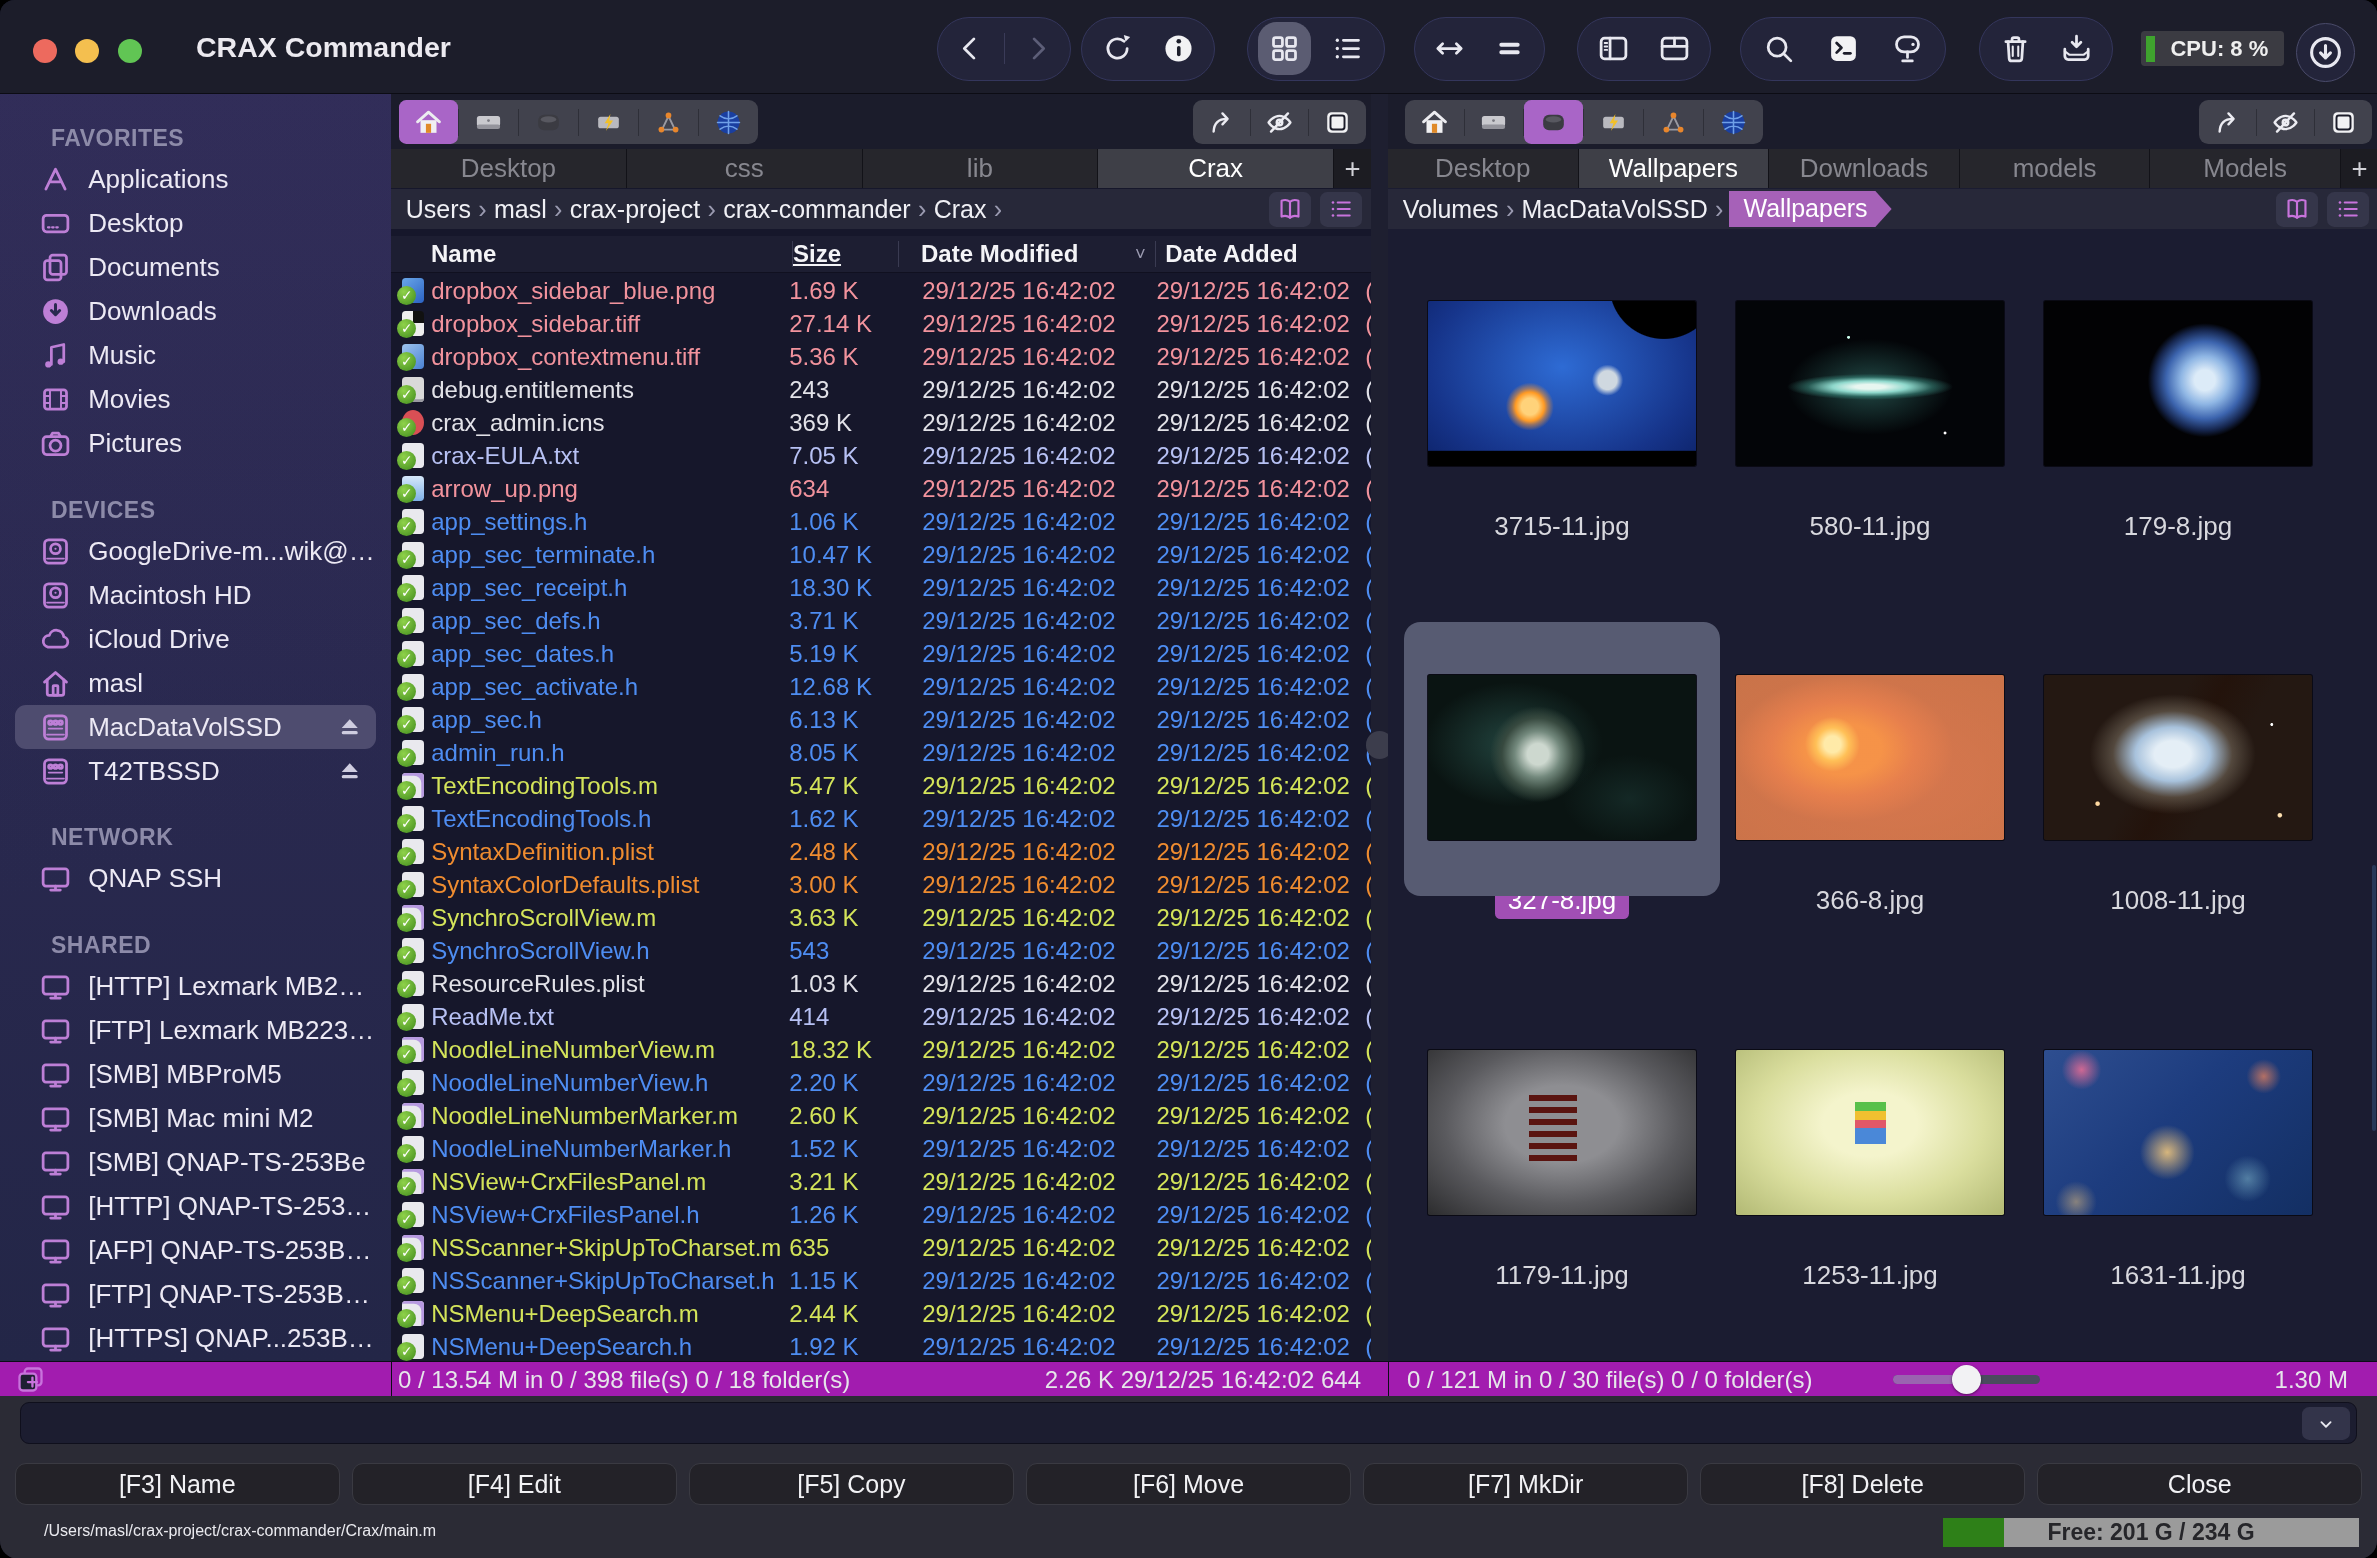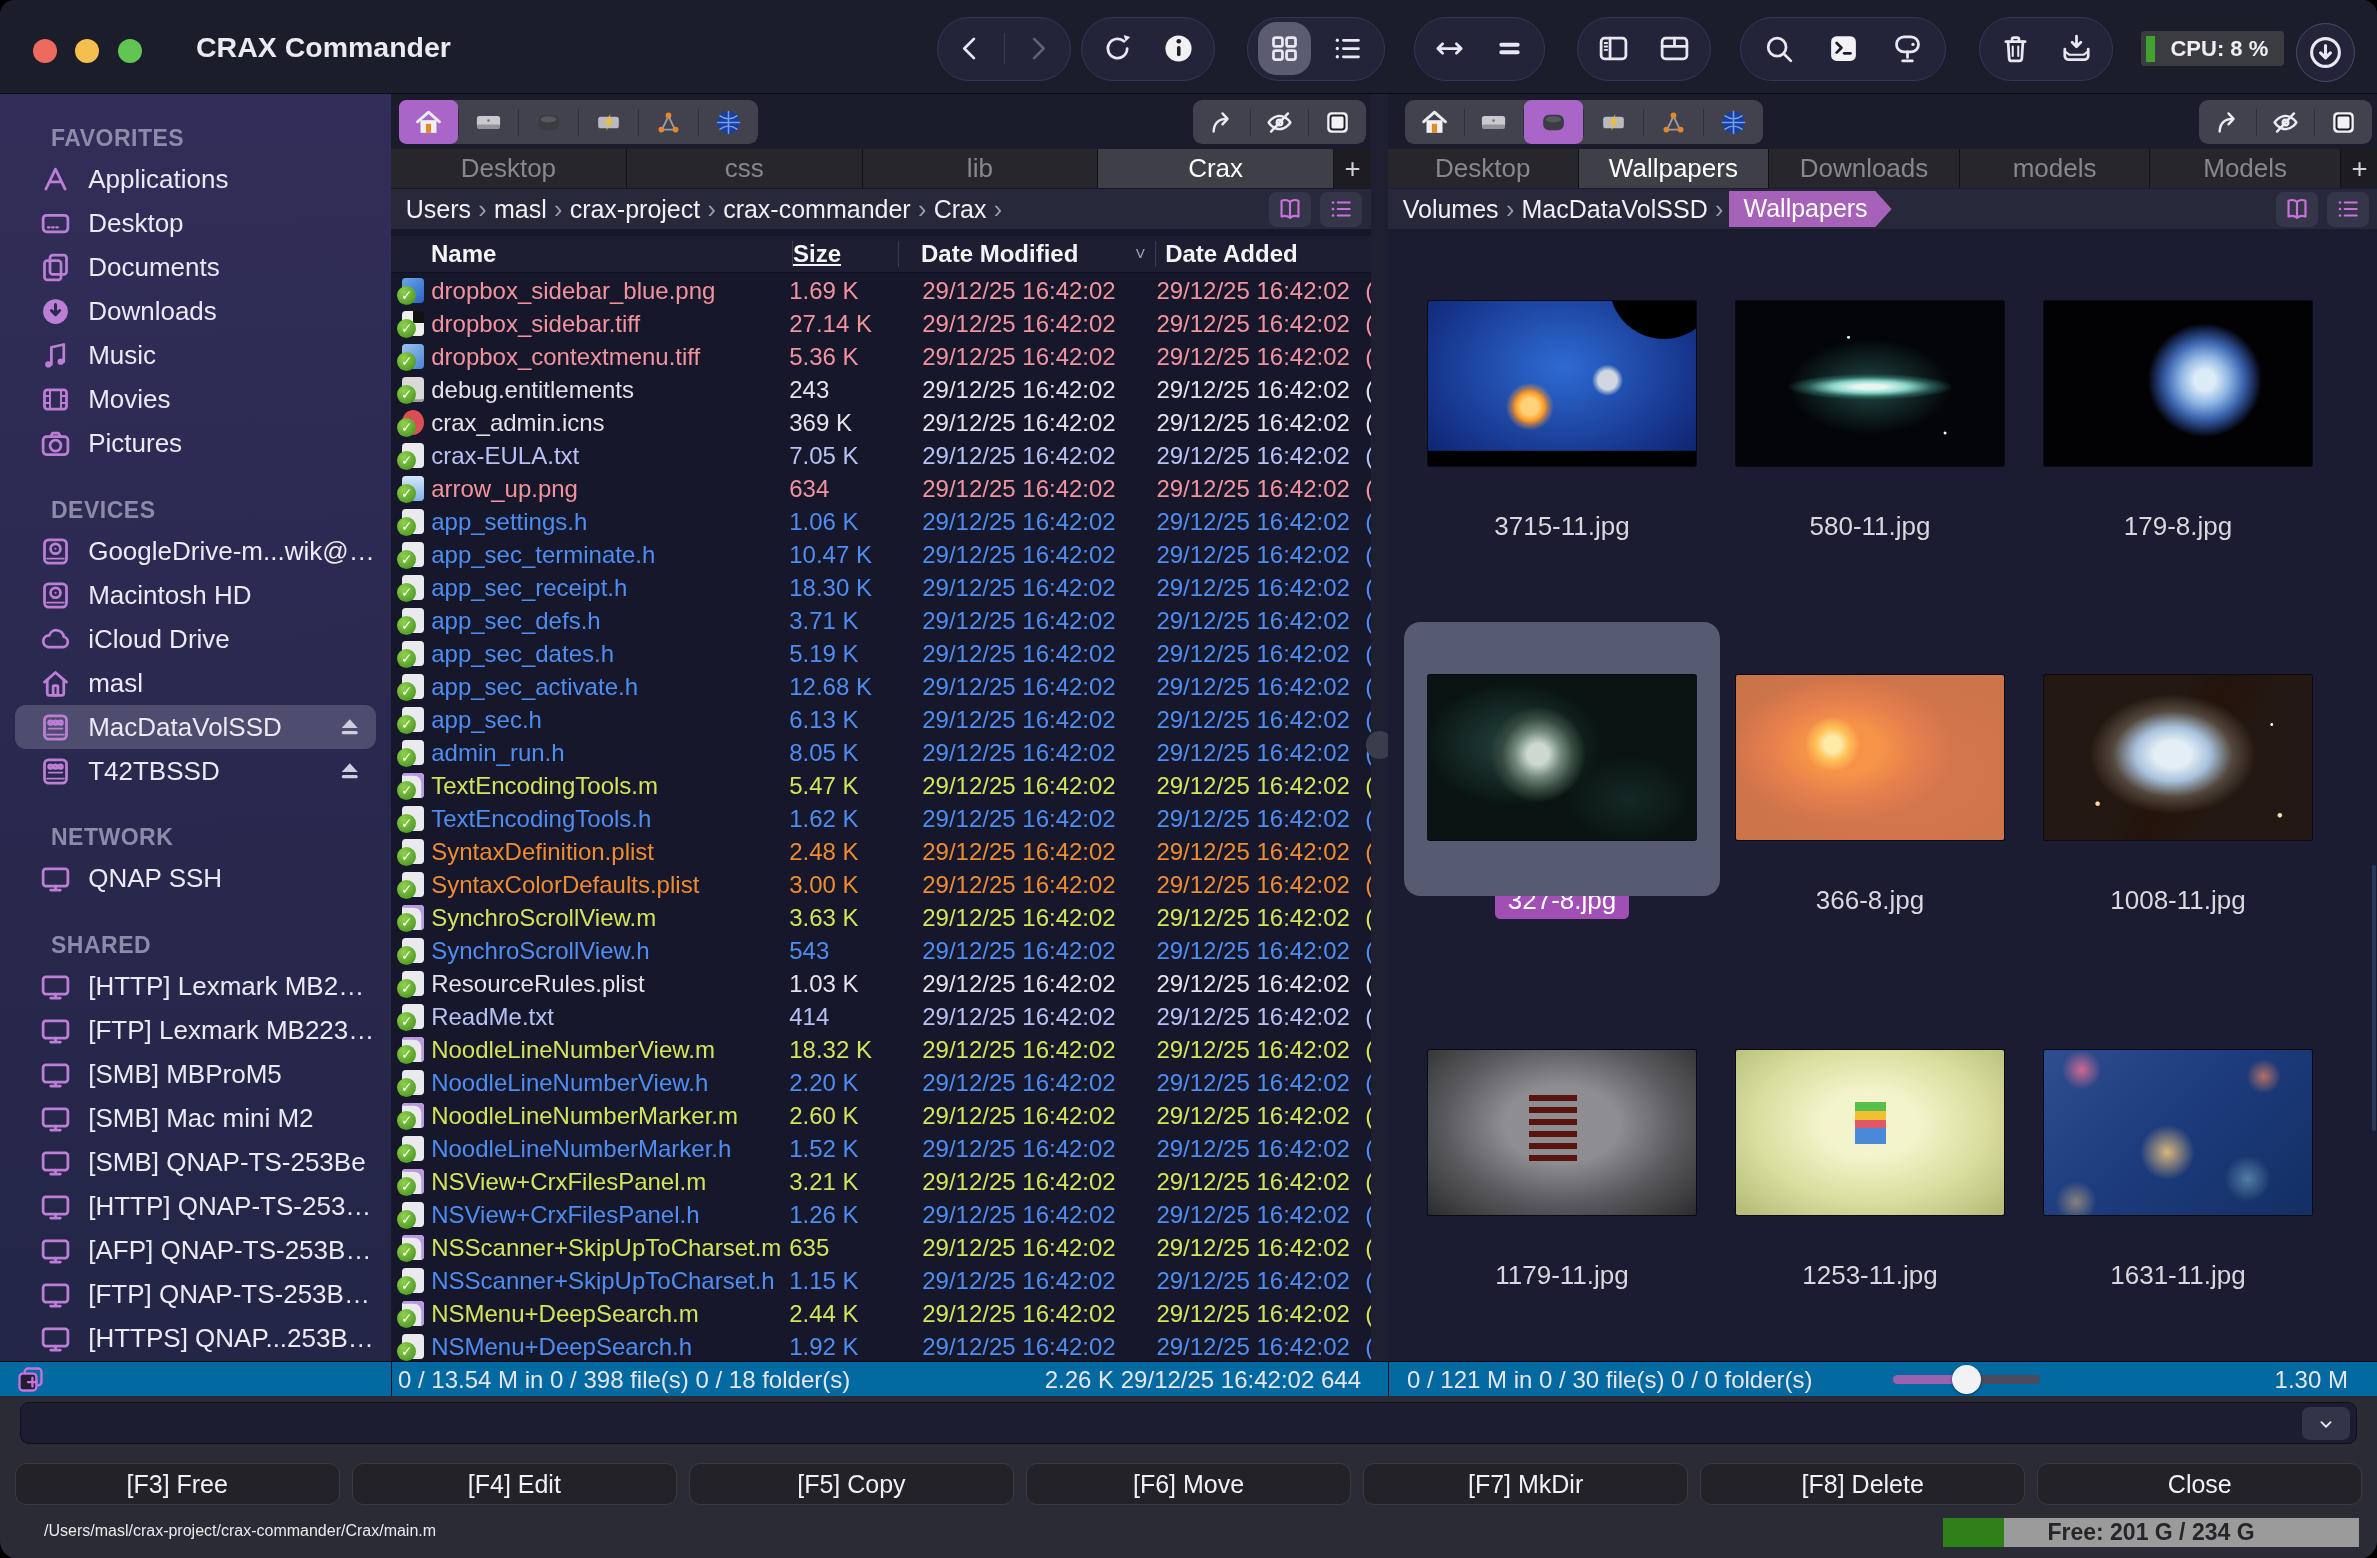--- a/index.html
+++ b/index.html
@@ -109,21 +109,21 @@
   .t2{background:radial-gradient(ellipse 83px 13px at 50% 52%,#e8f6f0 0 18%,#8fd8cc 45%,rgba(60,140,128,.55) 75%,rgba(30,80,75,0) 100%),radial-gradient(ellipse 110px 64px at 50% 52%,rgba(90,200,185,.35),rgba(20,60,55,0) 75%),radial-gradient(circle 1.8px at 78% 80%,#fff 0 60%,rgba(255,255,255,0) 100%),radial-gradient(circle 1.8px at 42% 22%,#cfe 0 60%,rgba(255,255,255,0) 100%),#030508;}
   .t3{background:radial-gradient(circle 57px at 60% 48%,#dcebf8 0 18%,#8fb6e4 42%,#3c64ae 68%,#16264e 88%,rgba(10,16,40,0) 100%),#020204;}
   .t4{background:radial-gradient(circle 48px at 41% 48%,#cdd8cf 0 22%,#73897d 48%,#37493f 75%,rgba(20,32,28,0) 100%),radial-gradient(ellipse 119px 83px at 32% 42%,rgba(70,140,130,.4),rgba(20,45,40,0) 75%),radial-gradient(ellipse 83px 55px at 75% 75%,rgba(50,100,95,.25),rgba(20,45,40,0) 80%),#0a1412;}
   .t5{background:radial-gradient(circle 27.5px at 36% 42%,#ffeaa8 0 30%,#ffc057 60%,rgba(255,170,80,.6) 100%),radial-gradient(ellipse 110px 73px at 40% 45%,#e8703c 0 35%,#c23f48 65%,rgba(150,40,70,.7) 100%),radial-gradient(ellipse at 60% 60%,rgba(170,50,90,.9),#5a1838 70%,#33102c),linear-gradient(200deg,#7a2050,#3a1030);}
   .t6{background:radial-gradient(ellipse 83px 60px at 48% 48%,#e4eef6 0 22%,#a8c2dc 45%,rgba(130,120,105,.5) 72%,rgba(50,35,25,0) 100%),linear-gradient(118deg,rgba(0,0,0,0) 42%,rgba(35,18,10,.85) 52%,rgba(0,0,0,0) 66%),radial-gradient(circle 2.8px at 20% 78%,#ffd9a0 0 60%,rgba(255,220,160,0) 100%),radial-gradient(circle 1.8px at 85% 30%,#fff 0 60%,rgba(255,255,255,0) 100%),radial-gradient(circle 2.8px at 88% 85%,#ffe0b0 0 60%,rgba(255,220,160,0) 100%),#241812;}
   .t7{background:repeating-linear-gradient(0deg,rgba(90,20,14,.9) 0 6.4px,rgba(90,20,14,0) 6.4px 12px),#777;background-size:48px 66px,100% 100%;background-position:46% 45%,0 0;background-repeat:no-repeat,no-repeat;background-image:repeating-linear-gradient(0deg,#5a1410 0 6.4px,rgba(90,20,16,0) 6.4px 12px),radial-gradient(ellipse at 50% 45%,#8e8e92 0 30%,#5a5a5e 62%,#2c2c2e 100%);}
   .t8{background:linear-gradient(180deg,#58c04a 0 22%,#f0c030 22% 42%,#e05868 42% 62%,#4a88d8 62% 100%),radial-gradient(ellipse at 50% 45%,#f4f4cc 0 25%,#dade9e 60%,#b2b974 100%);background-size:31px 42px,100% 100%;background-position:50% 42%,0 0;background-repeat:no-repeat,no-repeat;}
   .t9{background:radial-gradient(circle 27.5px at 14% 12%,rgba(235,110,150,.85),rgba(235,110,150,0) 72%),radial-gradient(circle 24px at 82% 16%,rgba(230,130,95,.75),rgba(230,130,95,0) 72%),radial-gradient(circle 37px at 46% 62%,rgba(235,195,125,.9),rgba(235,195,125,0) 74%),radial-gradient(circle 31px at 76% 78%,rgba(130,185,205,.55),rgba(130,185,205,0) 75%),radial-gradient(circle 27.5px at 12% 92%,rgba(205,175,125,.6),rgba(205,175,125,0) 75%),linear-gradient(135deg,#2e4e90,#1d3c7e 45%,#132f63);}
 
   
-  #statusbar{position:absolute;left:0;top:1361px;width:2377px;height:35px;background:#0369a1;border-top:0.9px solid #0c0c16;color:#e6e6ea;font-size:24px;}
+  #statusbar{position:absolute;left:0;top:1361px;width:2377px;height:35px;background:#a21caf;border-top:0.9px solid #0c0c16;color:#e6e6ea;font-size:24px;}
   .st-sep{position:absolute;top:0;width:0.9px;height:35px;background:#0c0c16;}
   #st-copyicon{position:absolute;left:14.7px;top:1.8px;width:31px;height:31px;color:#c873dc;}
   #st-copyicon svg{width:31px;height:31px;}
   #st-left-a{position:absolute;left:398px;top:3.7px;}
   #st-left-b{position:absolute;left:1361px;top:3.7px;transform:translateX(-100%);}
   #st-right-a{position:absolute;left:1407px;top:3.7px;}
   #st-right-b{position:absolute;left:2368px;top:3.7px;transform:translateX(-100%);}
   #zoom-slider{position:absolute;left:1893px;top:13px;width:147px;height:9.2px;border-radius:4.6px;background:#4a4b5e;}
   #zoom-fill{position:absolute;left:0;top:0;height:9.2px;border-radius:4.6px;background:#9a63b0;}
   #zoom-thumb{position:absolute;top:-10px;width:29px;height:29px;border-radius:50%;background:#f2f2f4;box-shadow:0 0.9px 2.8px rgba(0,0,0,.5);}
@@ -1205,21 +1205,21 @@
     <div id="cmd-chev">
         <span style="display: flex; align-items: center; justify-content: center;">
           <svg viewBox="0 0 24 24" fill="none" stroke="currentColor" stroke-width="2" stroke-linecap="round" stroke-linejoin="round">
             <path d="M7 10l5 5 5-5"></path>
           </svg>
         </span>
       </div>
   </div>
 
   <div id="btnstrip">
-      <div class="fbtn">[F3] Free</div>
+      <div class="fbtn">[F3] Name</div>
       <div class="fbtn">[F4] Edit</div>
       <div class="fbtn">[F5] Copy</div>
       <div class="fbtn">[F6] Move</div>
       <div class="fbtn">[F7] MkDir</div>
       <div class="fbtn">[F8] Delete</div>
       <div class="fbtn">Close</div>
     </div>
 
   <div id="pathbar">
     <div id="path-text">/Users/masl/crax-project/crax-commander/Crax/main.m</div>

